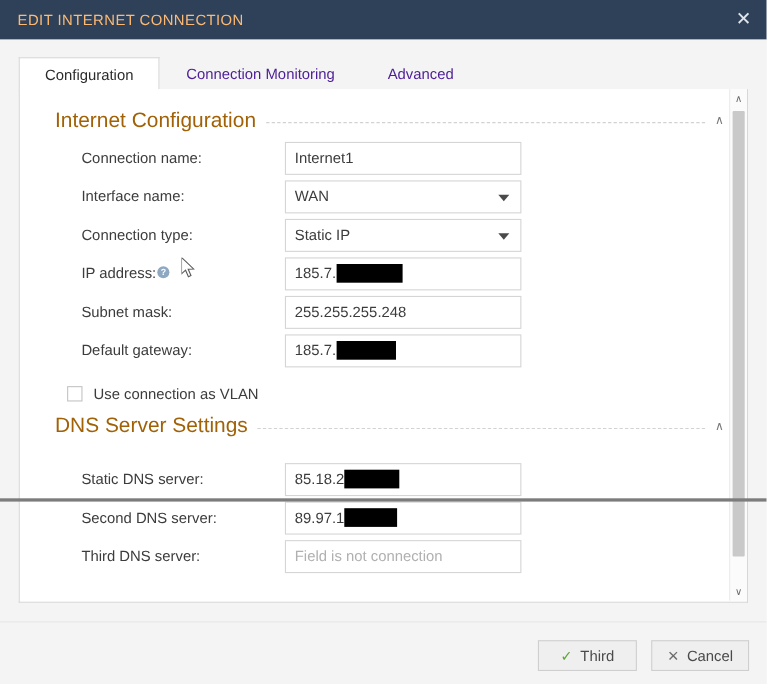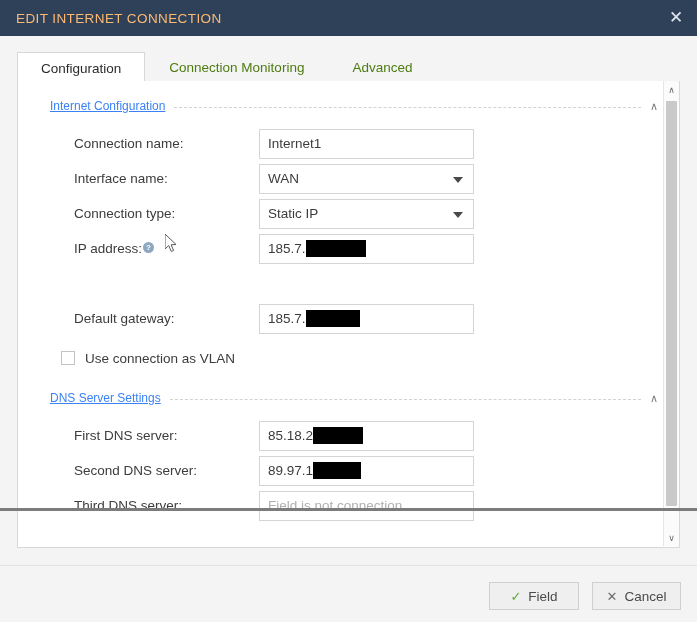--- a/index.html
+++ b/index.html
@@ -45,40 +45,40 @@
     line-height: 22px;
     text-align: center;
     cursor: pointer;
   }
 
   
   .window-body {
     position: absolute;
     left: 0; top: 36px;
     width: 697px;
-    height: 475px;
+    height: 420px;
     background: #f4f4f4;
   }
 
   
   .tabbar {
     position: absolute;
     left: 17px; top: 14px;
     width: 663px;
     height: 32px;
     border-bottom: 1px solid #d8d8d8;
     display: flex;
     align-items: flex-end;
   }
   .tab {
     height: 31px;
     line-height: 31px;
     padding: 0 23px;
     font-size: 13.5px;
-    color: #4d7c0f;
+    color: #4c1d95;
     cursor: pointer;
     box-sizing: border-box;
     background: transparent;
     border: 1px solid transparent;
     position: relative;
   }
   .tab.active {
     background: #ffffff;
     border: 1px solid #d8d8d8;
     border-bottom: 1px solid #ffffff;
@@ -149,25 +149,24 @@
 
   
   .section {
     position: absolute;
     left: 32px;
     width: 608px;
     display: flex;
     align-items: center;
   }
   .section-title {
-    color: #3b82f6;
-    font-size: 12px;
+    color: #a16207;
+    font-size: 19px;
     white-space: nowrap;
     padding-right: 9px;
-    text-decoration: underline;
   }
   .section-rule {
     flex: 1;
     border-top: 1px dashed #d2d2d2;
     height: 0;
     margin-top: 2px;
   }
   .section-chevron {
     margin-left: 9px;
     color: #7a7a7a;
@@ -382,41 +381,45 @@
         </div>
       </div>
 
       <div class="row" style="top:153px;">
         <span class="row-label"><span>IP address:</span><span class="help-icon">?</span></span>
         <div class="field">
           <span>185.7.</span><span class="redact" id="redact-ip" style="width: 60px;"></span>
         </div>
       </div>
 
+      <div class="row" style="top:188px;">
+        <span class="row-label">Subnet mask:</span>
+        <div class="field">255.255.255.248</div>
+      </div>
 
       <div class="row" style="top:223px;">
         <span class="row-label">Default gateway:</span>
         <div class="field">
           <span>185.7.</span><span class="redact" id="redact-gw" style="width: 54px;"></span>
         </div>
       </div>
 
       <div class="checkrow" style="top:266px;">
         <span class="checkbox"></span>
         <span class="checkrow-label">Use connection as VLAN</span>
       </div>
 
-      <div class="section" style="top:310px;justify-content:center;">
+      <div class="section" style="top:296px;justify-content:center;">
         <span class="section-title">DNS Server Settings</span>
         <span class="section-rule"></span>
         <span class="section-chevron">∧</span>
       </div>
 
       <div class="row" style="top:340px;">
-        <span class="row-label">First DNS server:</span>
+        <span class="row-label">Static DNS server:</span>
         <div class="field">
           <span>85.18.2</span><span class="redact" id="redact-dns1" style="width: 50px;"></span>
         </div>
       </div>
 
       <div class="row" style="top:375px;">
         <span class="row-label">Second DNS server:</span>
         <div class="field">
           <span>89.97.1</span><span class="redact" id="redact-dns2" style="width: 48px;"></span>
         </div>
@@ -434,21 +437,21 @@
       <div class="scroll-track"></div>
       <div class="scroll-thumb"></div>
       <div class="scroll-btn down">∨</div>
     </div>
   </div>
 
   <div class="footer-divider"></div>
   <div class="footer">
     <div class="btn btn-apply">
       <span class="glyph glyph-check">✓</span>
-      <span>Field</span>
+      <span>Third</span>
     </div>
     <div class="btn btn-cancel">
       <span class="glyph glyph-x">✕</span>
       <span>Cancel</span>
     </div>
   </div>
 
   <div class="bottom-edge"></div>
 </div>
 

